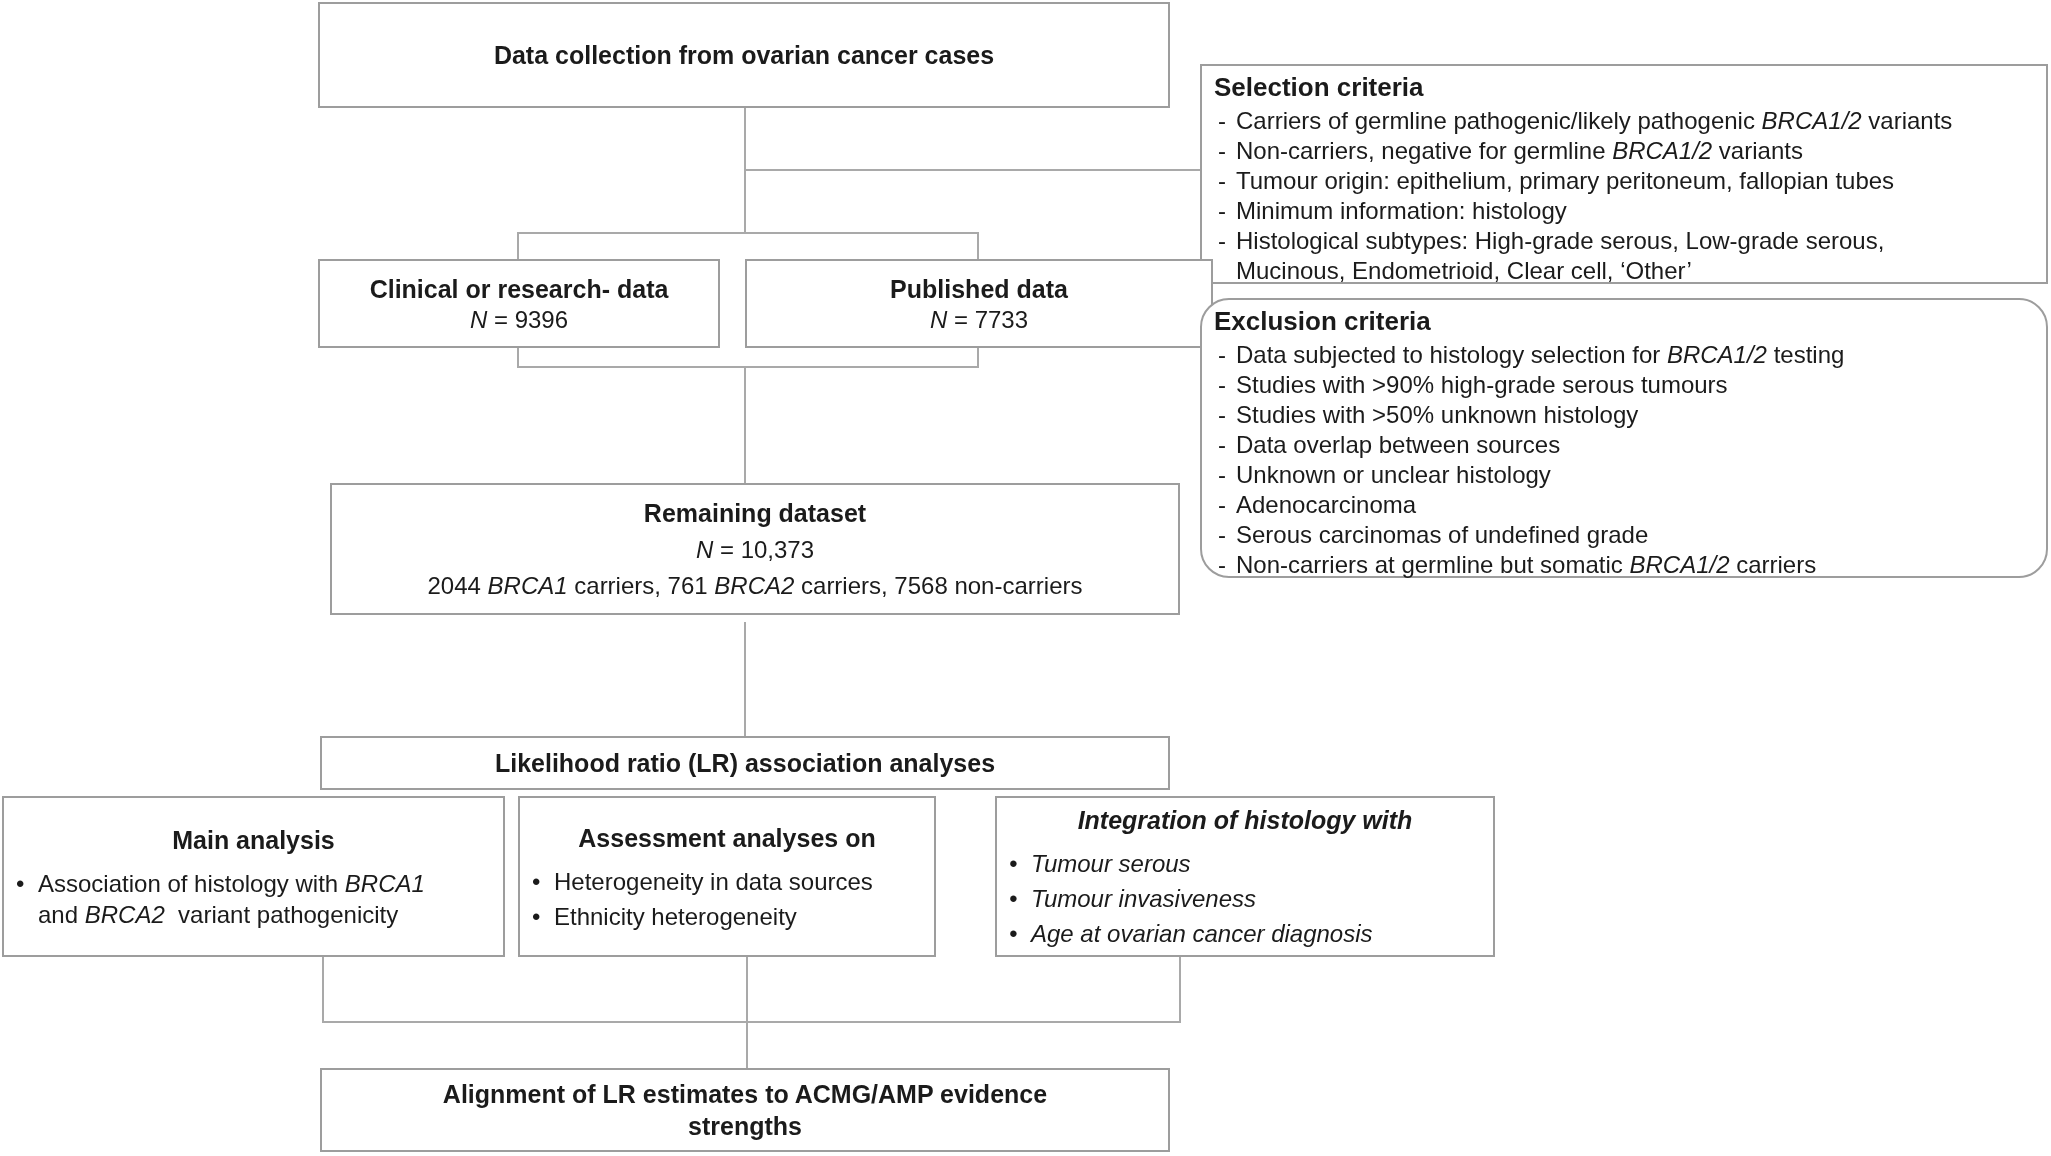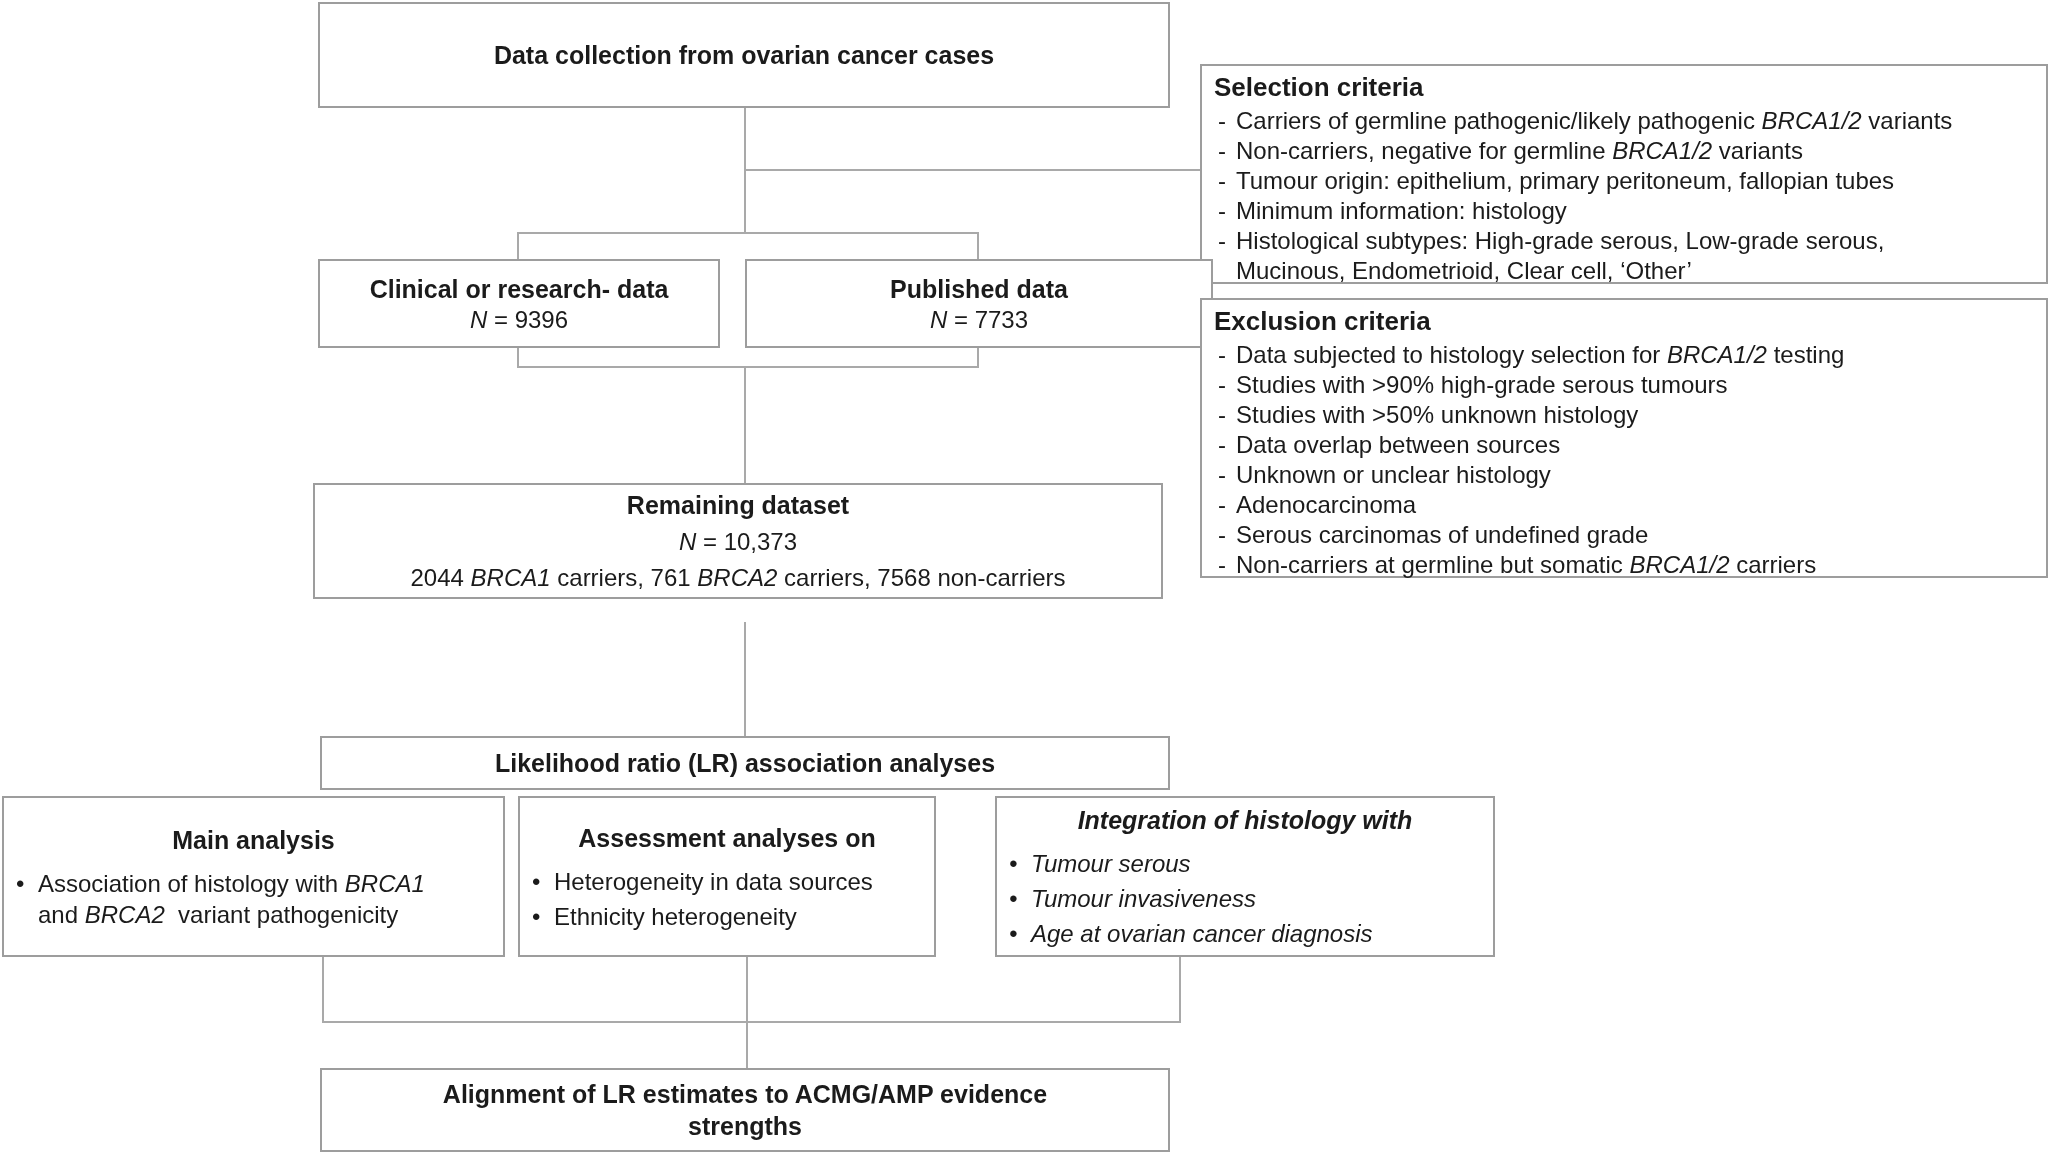--- a/index.html
+++ b/index.html
@@ -84,21 +84,21 @@
 
   <div class="box center-box" style="left:318px;top:259px;width:402px;height:89px;">
     <div class="title">Clinical or research- data</div>
     <div class="body-line"><i>N</i><span> = 9396</span></div>
   </div>
   <div class="box center-box" style="left:745px;top:259px;width:468px;height:89px;">
     <div class="title">Published data</div>
     <div class="body-line"><i>N</i><span> = 7733</span></div>
   </div>
 
-  <div class="box crit-box" style="left:1200px;top:298px;width:848px;height:280px;">
+  <div class="box crit-box" style="left:1200px;top:298px;width:848px;height:280px;border-radius:29px;">
     <div class="crit-heading">Exclusion criteria</div>
     <div class="crit-row">
       <span class="crit-marker">-</span>
       <span class="crit-text"><span>Data subjected to histology selection for </span><i>BRCA1/2</i><span> testing</span></span>
     </div>
     <div class="crit-row">
       <span class="crit-marker">-</span>
       <span class="crit-text"><span>Studies with &gt;90% high-grade serous tumours</span></span>
     </div>
     <div class="crit-row">
@@ -120,21 +120,21 @@
     <div class="crit-row">
       <span class="crit-marker">-</span>
       <span class="crit-text"><span>Serous carcinomas of undefined grade</span></span>
     </div>
     <div class="crit-row">
       <span class="crit-marker">-</span>
       <span class="crit-text"><span>Non-carriers at germline but somatic </span><i>BRCA1/2</i><span> carriers</span></span>
     </div>
   </div>
 
-  <div class="box center-box gap6" style="left:313px;top:483px;width:850px;height:116px;">
+  <div class="box center-box gap6" style="left:330px;top:483px;width:850px;height:132px;">
     <div class="title">Remaining dataset</div>
     <div class="body-line"><i>N</i><span> = 10,373</span></div>
     <div class="body-line"><span>2044 </span><i>BRCA1</i><span> carriers, 761 </span><i>BRCA2</i><span> carriers, 7568 non-carriers</span></div>
   </div>
 
   <div class="box center-box" style="left:320px;top:736px;width:850px;height:54px;">
     <div class="title">Likelihood ratio (LR) association analyses</div>
   </div>
 
   <div class="box bullet-box" style="left:2px;top:796px;width:503px;height:161px;">

